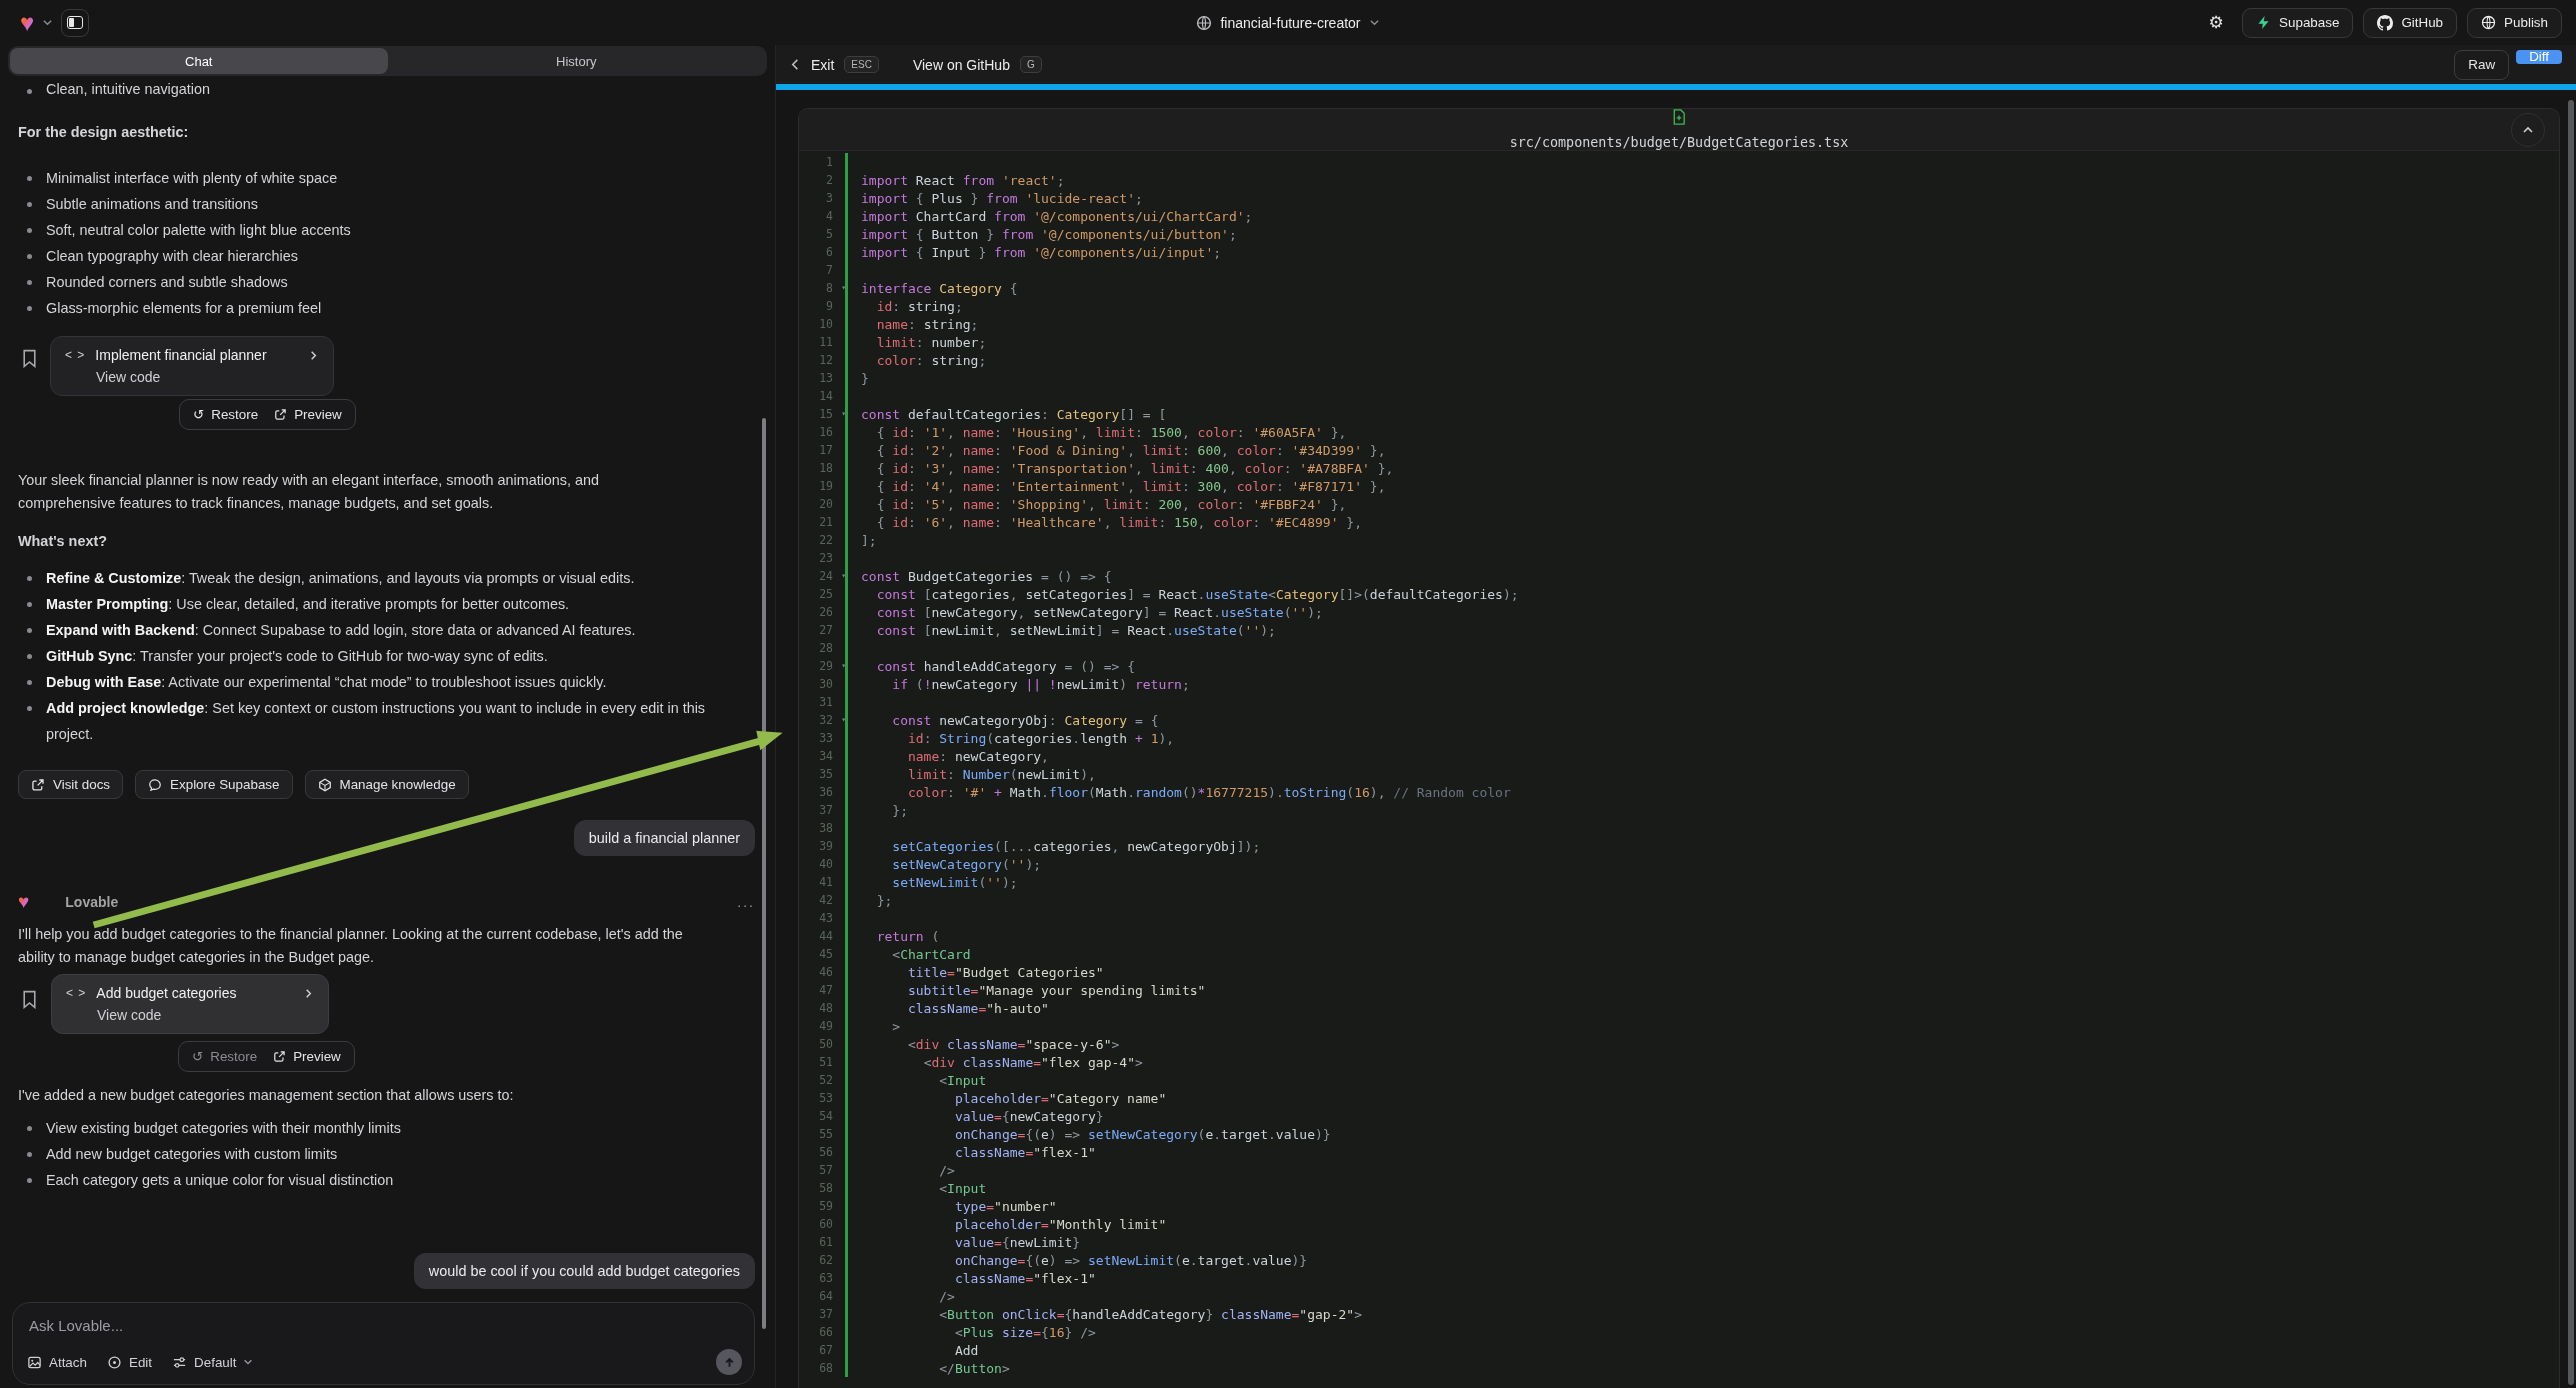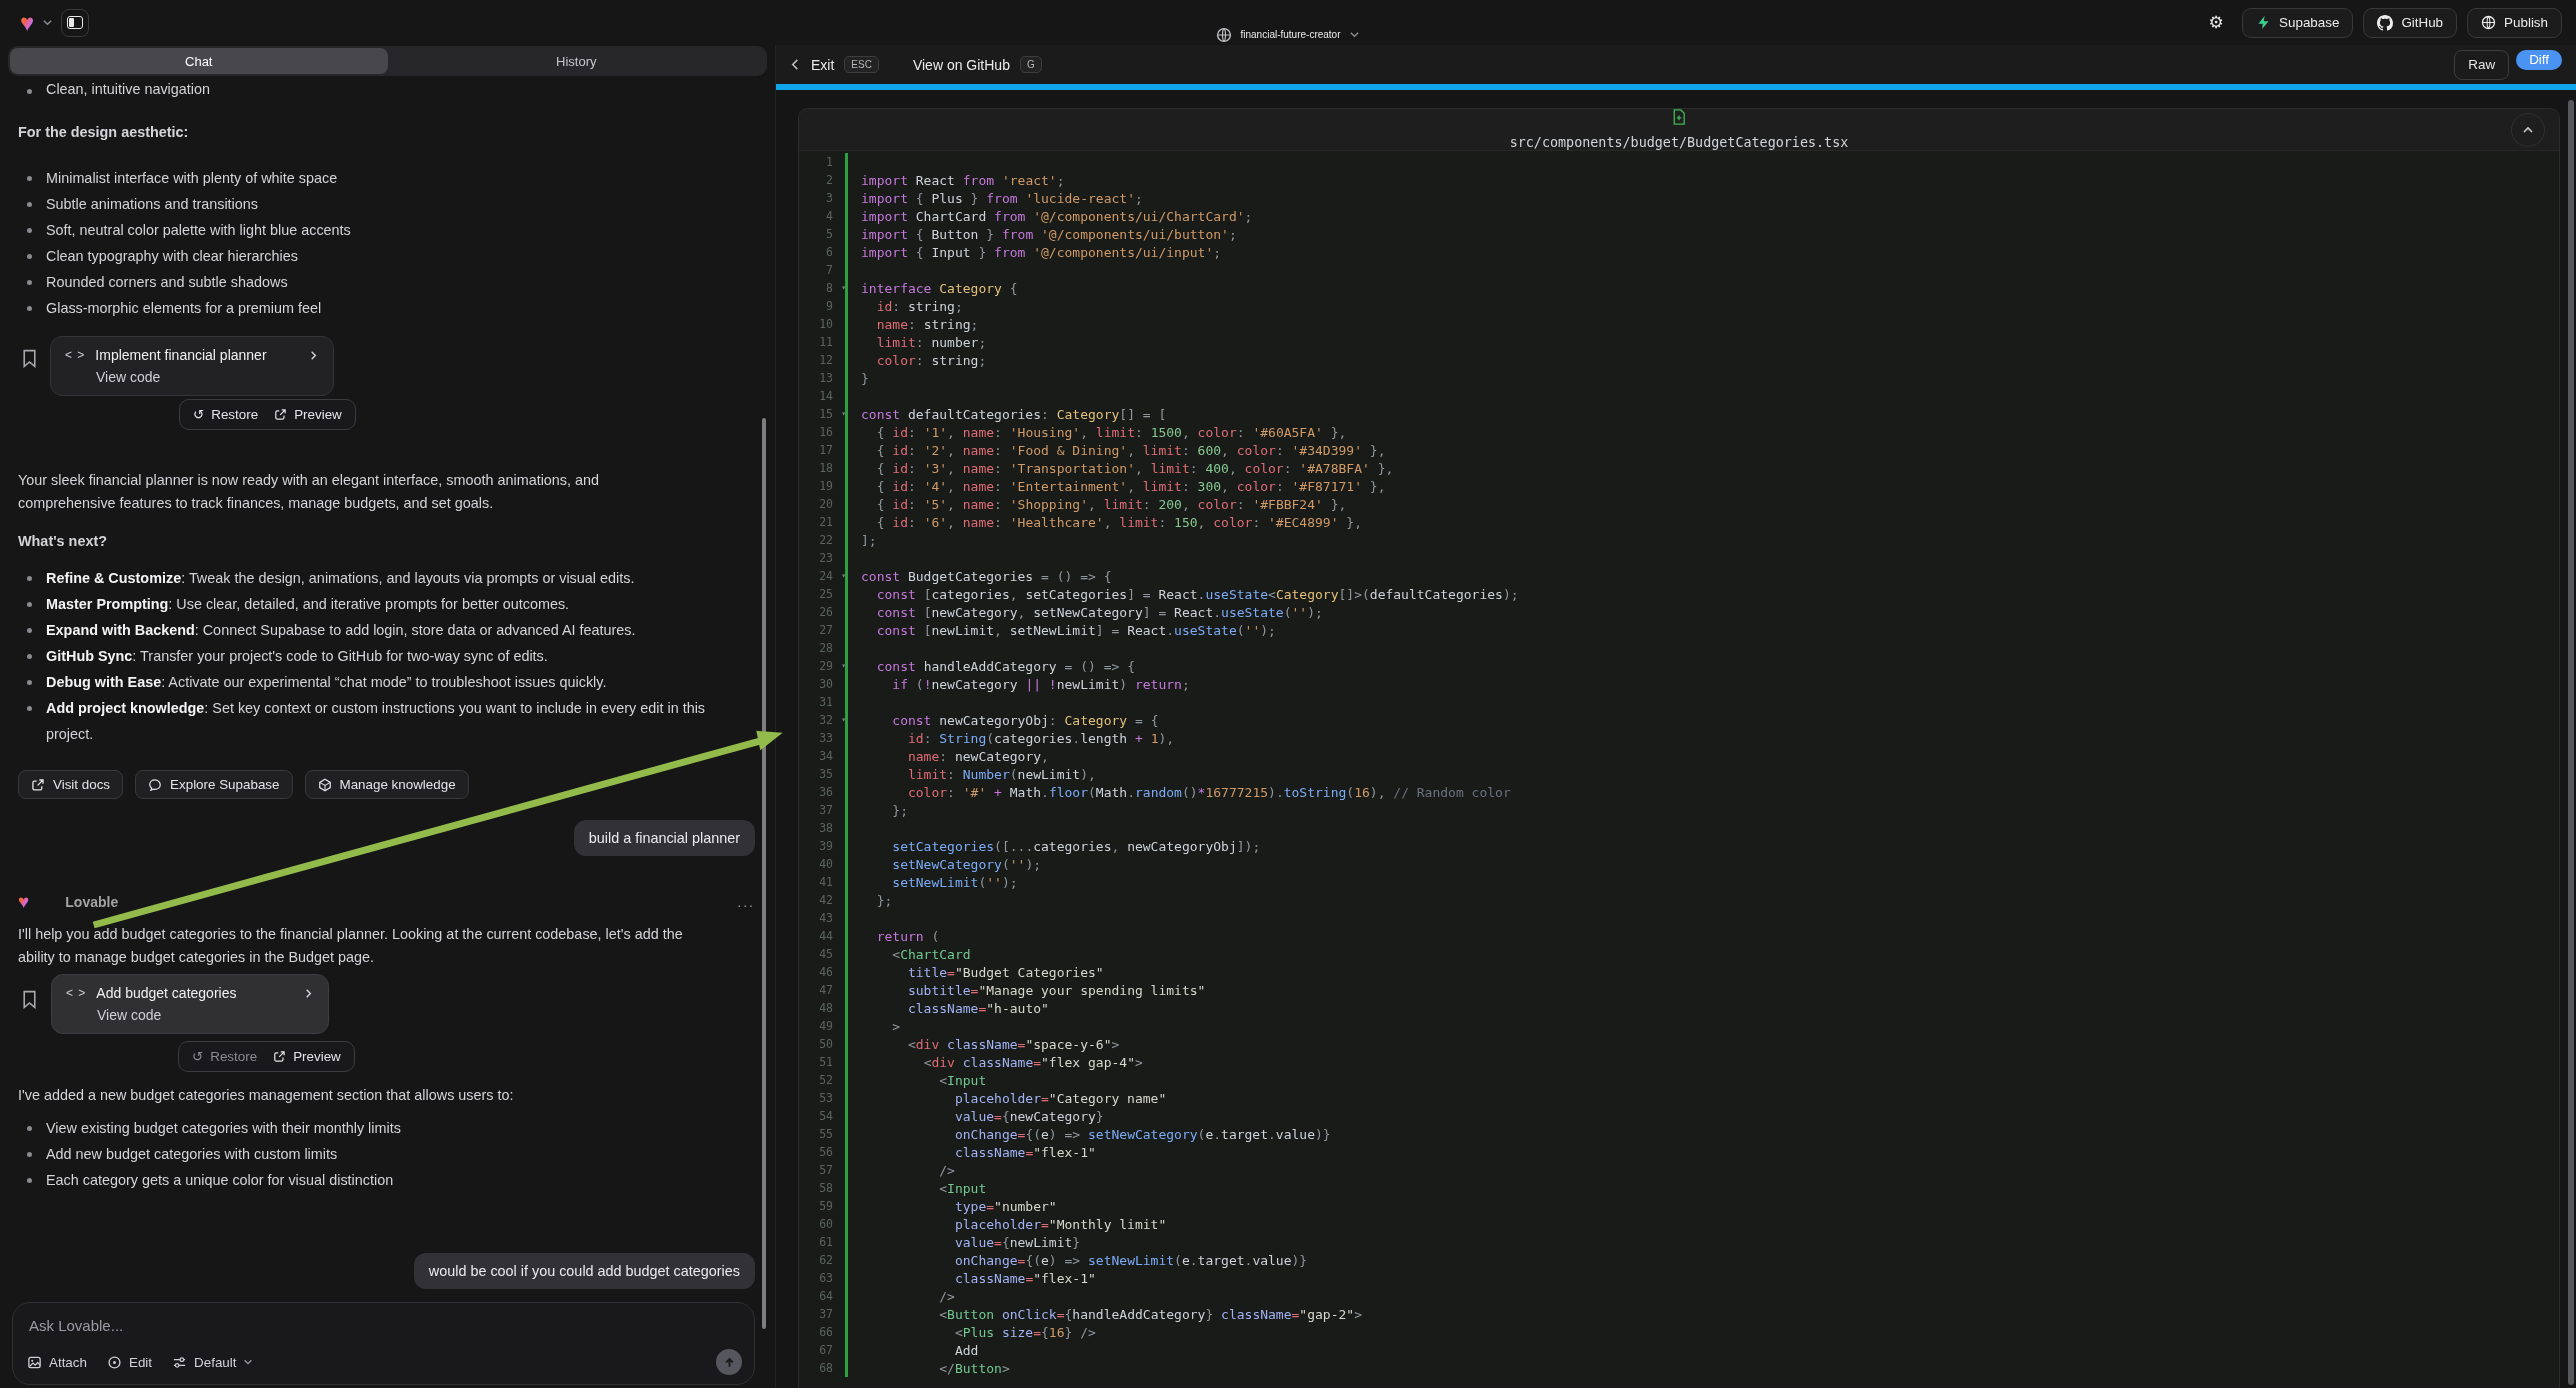--- a/index.html
+++ b/index.html
@@ -9,21 +9,21 @@
 
   
   .topbar { position:absolute; left:0; top:0; width:100%; height:45px; }
   .tb-left { position:absolute; left:20px; top:0; height:45px; display:flex; align-items:center; gap:8px; }
   .heart { font-size:24px; line-height:1; background:linear-gradient(120deg,#ffa24d 5%,#f4603e 35%,#cf6ae0 65%,#7fb2ff 95%);
            -webkit-background-clip:text; background-clip:text; color:transparent; }
   .tb-chev { color:#8a8a90; }
   .panel-btn { width:28px; height:28px; border:1px solid #3a3a3a; border-radius:8px; display:flex; align-items:center; justify-content:center; background:transparent; }
   .panel-glyph { width:16px; height:13px; border:1.6px solid #e8e8e8; border-radius:3px; position:relative; }
   .panel-glyph::before { content:""; position:absolute; left:1px; top:1px; bottom:1px; width:5px; background:#e8e8e8; border-radius:1px; }
-  .tb-center { position:absolute; left:0; right:0; top:12px; height:45px; display:flex; align-items:center; justify-content:center; gap:8px; font-size:10px; color:#ececee; }
+  .tb-center { position:absolute; left:0; right:0; top:0; height:45px; display:flex; align-items:center; justify-content:center; gap:8px; font-size:14px; color:#ececee; }
   .tb-right { position:absolute; right:14px; top:0; height:45px; display:flex; align-items:center; gap:10px; }
   .icon-btn { width:32px; height:30px; display:flex; align-items:center; justify-content:center; color:#e5e5e5; font-size:17px; background:transparent; border:none; }
   .pill-btn { height:30px; display:flex; align-items:center; gap:8px; padding:0 13px; border:1px solid #383838; border-radius:9px;
               background:#1c1c1c; color:#ececee; font-size:13.4px; }
 
   
   .chat-panel { position:absolute; left:0; top:45px; width:775px; bottom:0; background:#161616; }
   .tabs { position:absolute; left:8px; top:1px; width:759px; height:30px; background:#27272a; border-radius:10px; display:flex; padding:2px; }
   .tab { flex:1; display:flex; align-items:center; justify-content:center; font-size:13px; color:#c6c6cb; border-radius:8px; }
   .tab.active { background:#47474c; color:#ffffff; }
@@ -65,21 +65,21 @@
   .input-item { display:flex; align-items:center; gap:7px; }
   .send-btn { margin-left:auto; width:26px; height:26px; border-radius:50%; background:#56565e; display:flex; align-items:center; justify-content:center; }
 
   
   .code-panel { position:absolute; left:775px; top:45px; right:0; bottom:0; background:#151515; border-left:1px solid #242424; }
   .code-topbar { position:absolute; left:0; right:0; top:0; height:45px; border-bottom:6px solid #0ea5e9; background:#1b1b1b;
                  display:flex; align-items:center; padding:0 14px; gap:10px; font-size:14px; color:#ececee; }
   .kbd { border:1px solid #3d3d3d; border-radius:5px; font-size:10px; color:#b6b6bc; padding:2px 6px; background:#232323; }
   .ct-right { margin-left:auto; display:flex; gap:7px; }
   .raw-btn { height:30px; padding:0 13px; border:1px solid #3c3c3c; border-radius:8px; background:transparent; color:#e6e6e6; font-size:13.4px; display:flex; align-items:center; }
-  .diff-btn { height:20px; padding:0 13px; border:none; border-radius:12px; background:#4b93f3; color:#ffffff; font-size:13.4px; display:flex; align-items:center; }
+  .diff-btn { height:14px; padding:0 13px; border:none; border-radius:4px; background:#4b93f3; color:#ffffff; font-size:13.4px; display:flex; align-items:center; }
 
   .file-card { position:absolute; left:22px; right:16px; top:63px; bottom:0; background:#181b18; border:1px solid #2c2c2c; border-bottom:none; border-radius:10px 10px 0 0; overflow:hidden; }
   .file-header { height:42px; background:#1e1e1e; border-bottom:1px solid #272727; display:flex; align-items:center; padding:0 14px; gap:10px; position:relative;flex-direction:column; }
   .file-path { font-family:"DejaVu Sans Mono", monospace; font-size:13.4px; color:#d2d5d9; }
   .collapse-btn { position:absolute; right:14px; top:4px; width:34px; height:34px; border:1px solid #303030; border-radius:50%; display:flex; align-items:center; justify-content:center; color:#cfcfd4; background:transparent; }
 
   .code-area { position:absolute; left:0; right:0; top:42px; bottom:0; padding-top:2px; font-family:"DejaVu Sans Mono", monospace; }
   .crow { display:flex; height:18px; align-items:center; }
   .ln { width:34px; text-align:right; color:#5b645c; font-size:11.5px; flex:none; position:relative; }
   .ln .fold { position:absolute; right:-13px; top:2px; font-size:8px; color:#7d8590; }

